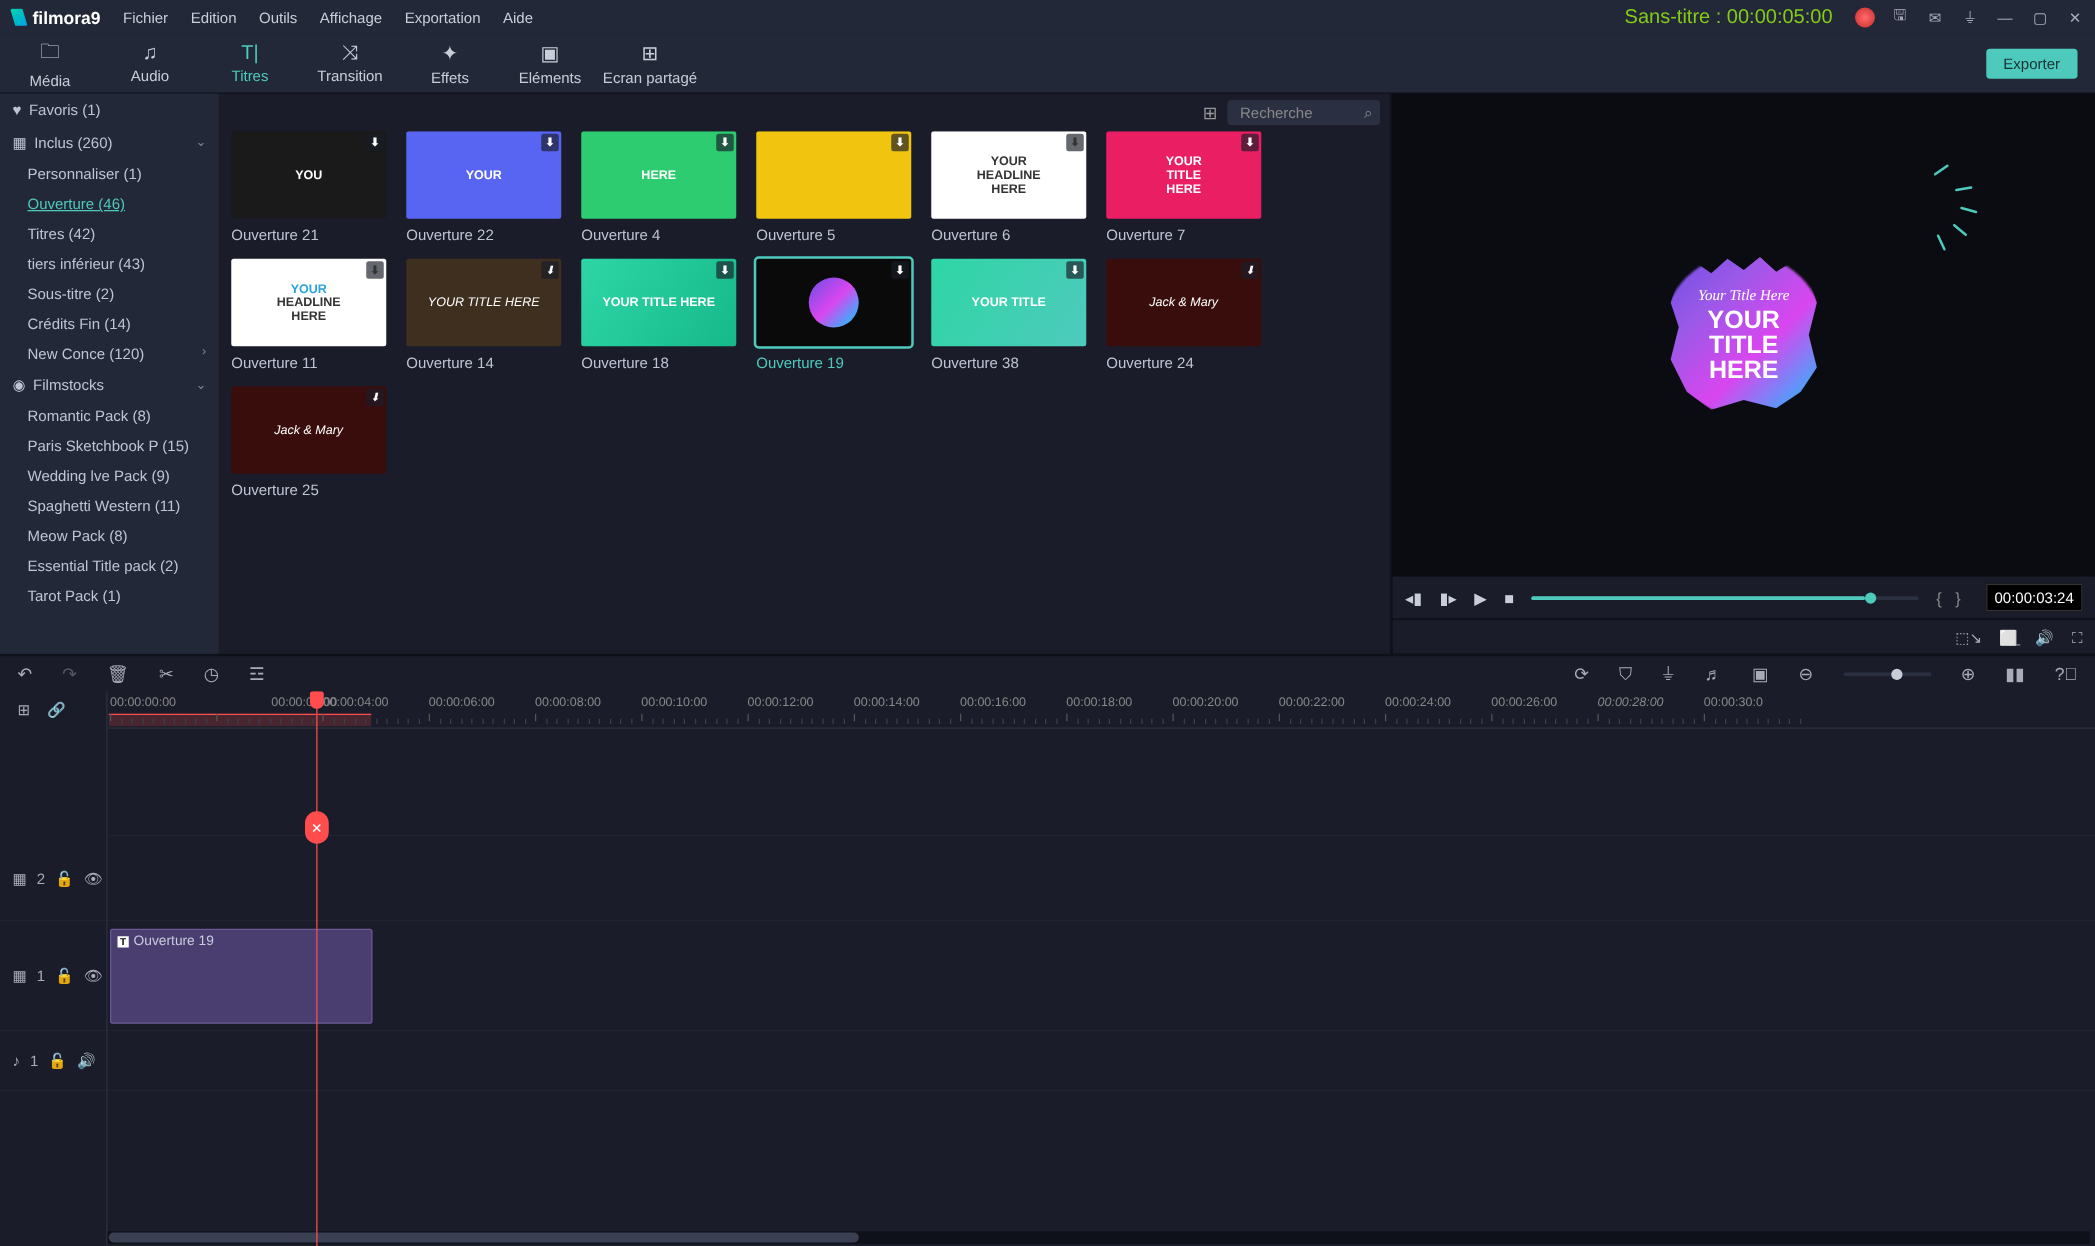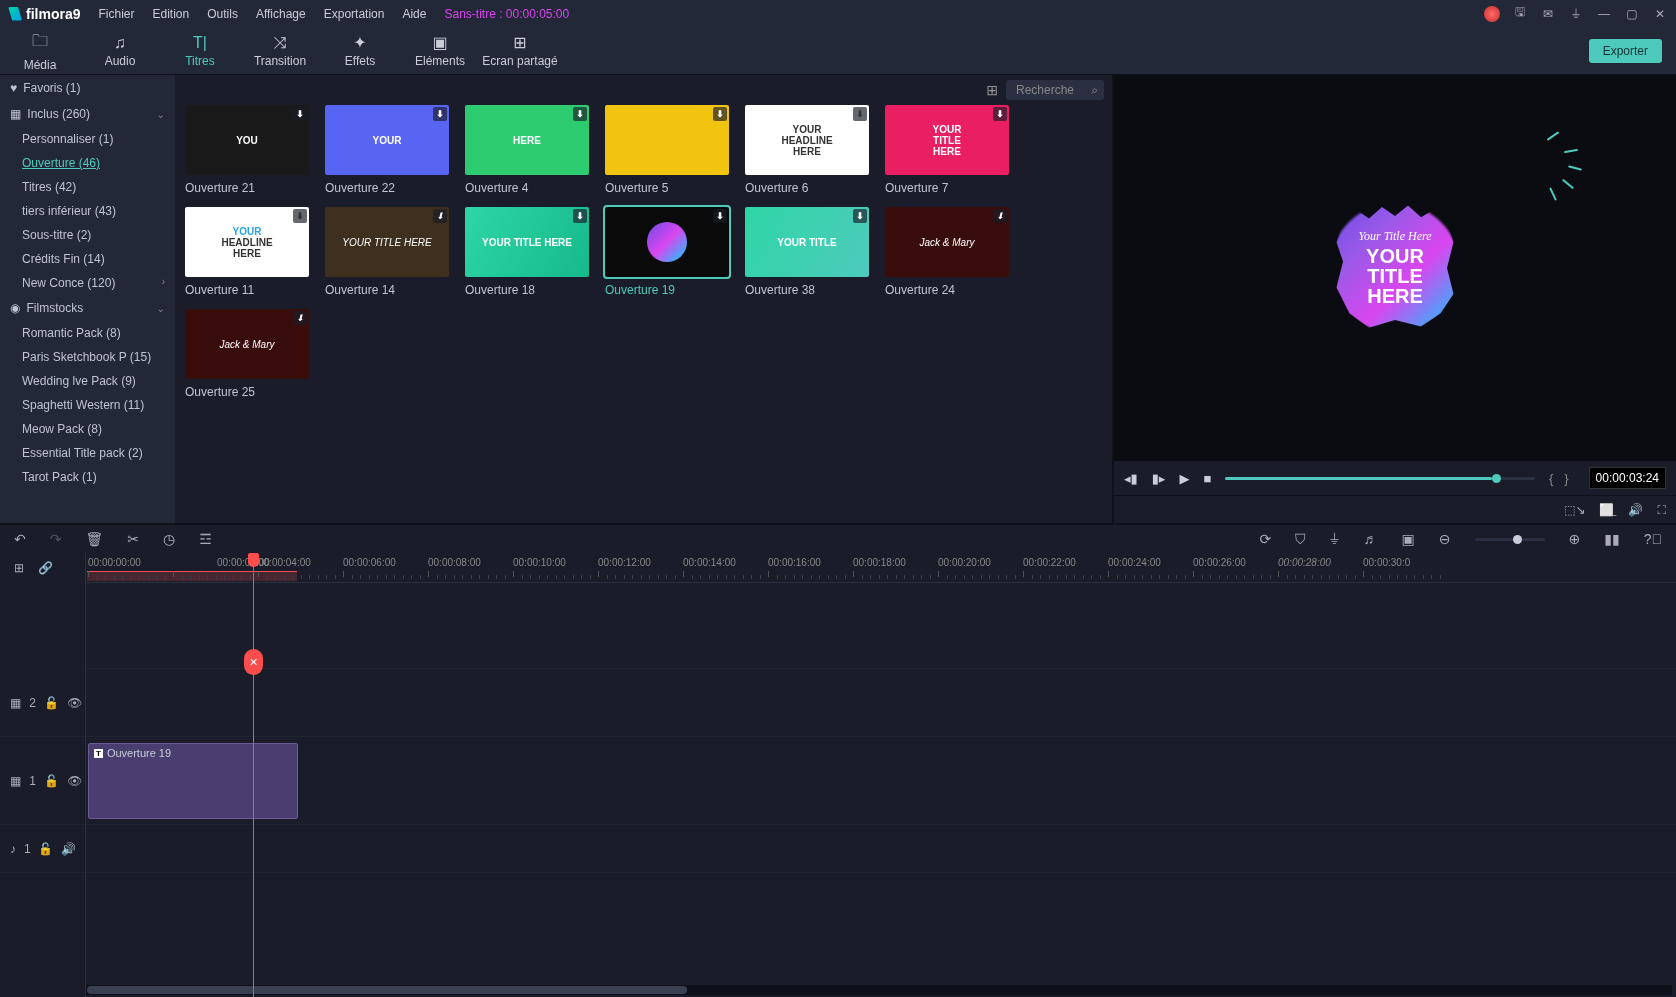--- a/index.html
+++ b/index.html
@@ -2,39 +2,39 @@
 <html><head>
 <meta charset="utf-8">
 <style>
 * { margin:0; padding:0; box-sizing:border-box; font-family:"Segoe UI",Arial,sans-serif; }
 body { background:#1a1d29; color:#bfc4d4; font-size:12px; overflow:hidden; width:1676px; height:997px; }
 .titlebar { height:27px; background:#232838; display:flex; align-items:center; padding:0 8px; gap:18px; }
 .logo { display:flex; align-items:center; gap:4px; color:#fff; font-weight:600; font-size:14px; }
 .logo-icon { width:14px; height:14px; background:linear-gradient(135deg,#00d4aa,#00a0e8); border-radius:2px; display:inline-block; clip-path:polygon(0 0,70% 0,100% 100%,30% 100%); }
 .menubar { display:flex; gap:18px; }
 .menubar span { color:#c8cdd8; cursor:pointer; }
-.title-center { flex:1; text-align:left; color:#d946ef; font-size:12px; }
+.title-center { flex:1; text-align:right; color:#84cc16; font-size:16px; }
 .win-ctrls { display:flex; gap:12px; align-items:center; }
 .win-ctrls span { color:#aab; cursor:pointer; width:16px; text-align:center; }
 .wc-circle { width:16px; height:16px; border-radius:50%; background:radial-gradient(circle,#ff6b6b,#c92a2a); display:inline-block; }
 .toolbar { height:48px; background:#232838; display:flex; align-items:center; border-bottom:1px solid #0e1119; }
 .tool-tab { width:80px; text-align:center; color:#c8cdd8; cursor:pointer; }
 .tool-tab.active { color:#4ecabd; }
 .tool-tab .ti { display:block; font-size:16px; margin-bottom:2px; }
 .tool-spacer { flex:1; }
 .export-btn { background:#4ecabd; color:#173236; padding:5px 14px; border-radius:3px; margin-right:14px; cursor:pointer; font-weight:500; }
 .main { display:flex; height:448px; background:#1a1d29; }
 .sidebar { width:175px; background:#232838; overflow-y:auto; }
 .side-item { padding:5px 10px 5px 22px; cursor:pointer; white-space:nowrap; position:relative; }
 .side-hdr { padding:6px 10px; display:flex; align-items:center; gap:6px; cursor:pointer; position:relative; }
 .side-active { color:#4ecabd; text-decoration:underline; }
 .chev { position:absolute; right:10px; font-size:10px; color:#888; }
 .content { flex:1; display:flex; flex-direction:column; border-right:2px solid #0e1119; }
 .content-top { height:30px; display:flex; align-items:center; justify-content:flex-end; padding:0 8px; gap:8px; }
-.search-box { background:#2a3042; border-radius:3px; padding:3px 24px 3px 10px; width:98px; color:#888; position:relative; }
+.search-box { background:#2a3042; border-radius:3px; padding:3px 24px 3px 10px; width:122px; color:#888; position:relative; }
 .search-box .sicon { position:absolute; right:6px; top:3px; }
 .grid-btn { color:#999; cursor:pointer; font-size:14px; }
 .thumbs { flex:1; overflow-y:auto; padding:0 10px 10px 10px; display:flex; flex-wrap:wrap; gap:12px 16px; align-content:flex-start; }
 .thumb { width:124px; cursor:pointer; }
 .thumb-img { width:124px; height:70px; border-radius:2px; position:relative; display:flex; align-items:center; justify-content:center; color:#fff; font-weight:700; font-size:10px; text-align:center; overflow:hidden; }
 .thumb.selected .thumb-img { outline:2px solid #4ecabd; }
 .thumb-img .dl { position:absolute; top:2px; right:2px; width:14px; height:14px; background:#1a1d29aa; border-radius:2px; display:flex; align-items:center; justify-content:center; font-size:9px; }
 .thumb-label { margin-top:6px; color:#bfc4d4; font-size:12px; }
 .thumb.selected .thumb-label { color:#4ecabd; }
 .preview { width:562px; display:flex; flex-direction:column; background:#000; }

